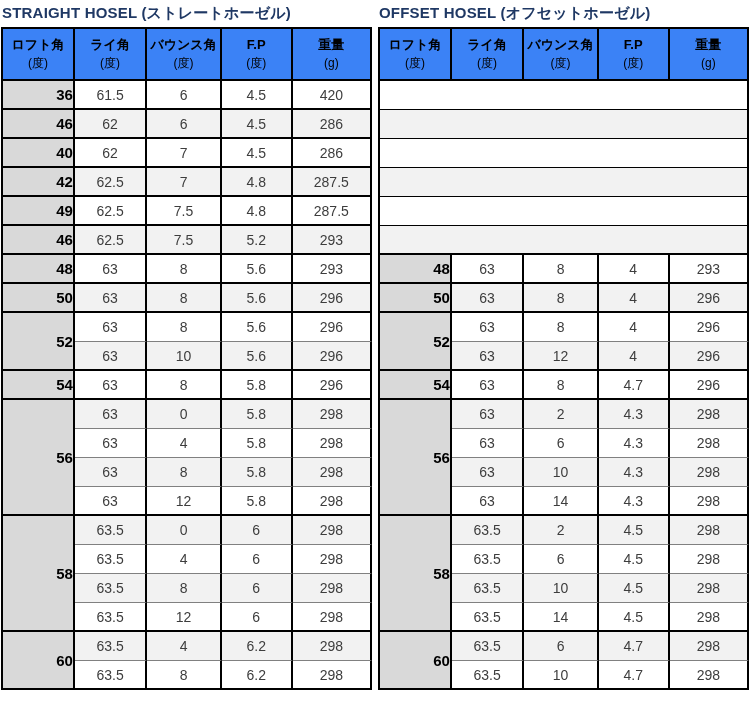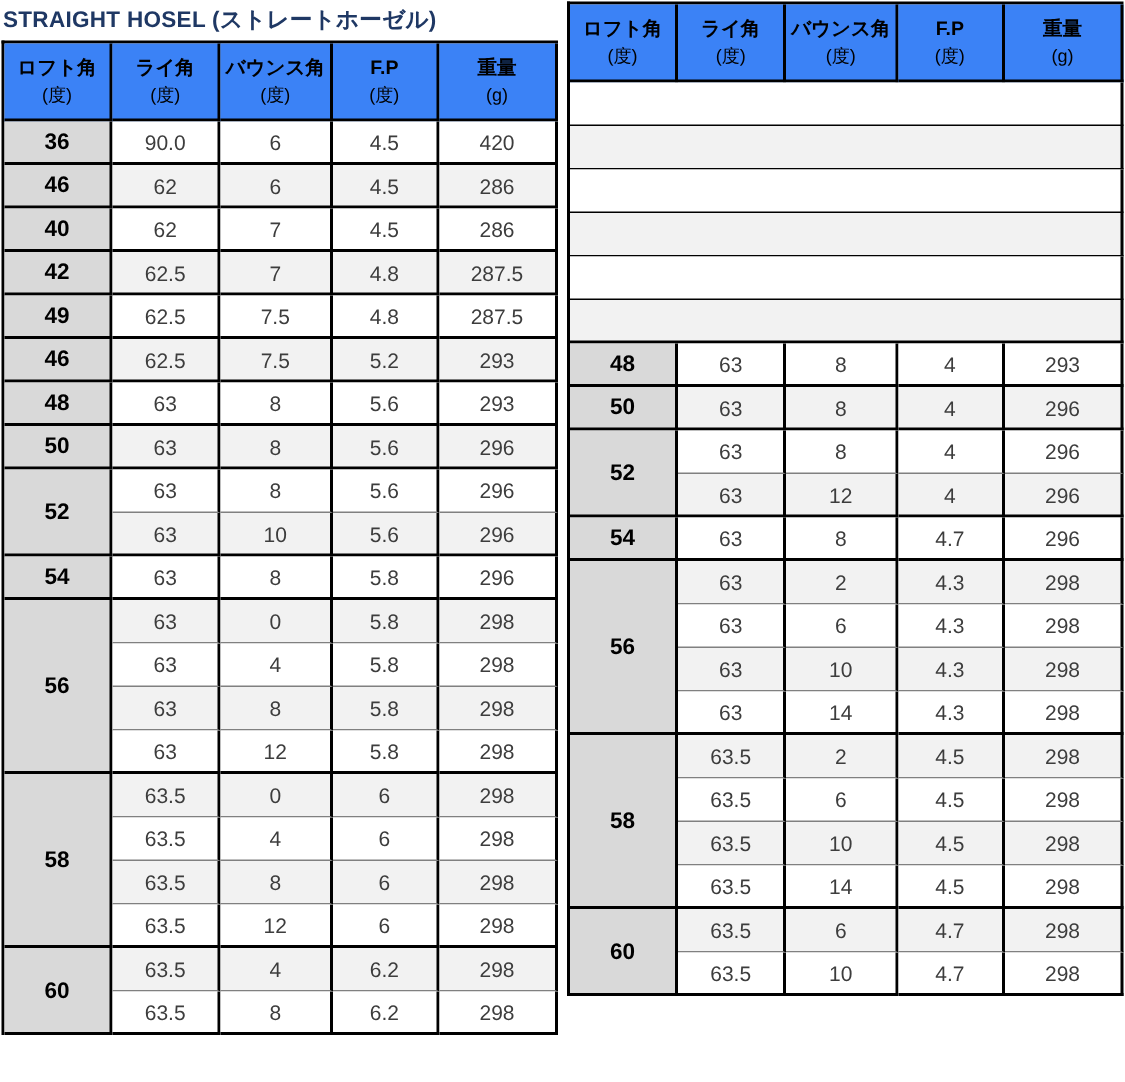--- a/index.html
+++ b/index.html
@@ -55,20 +55,21 @@
     padding: 2px 0;
   }
   th .h1 { display: block; font-size: 13px; font-weight: bold; color: #000; white-space: nowrap; }
   th .h2 { display: block; font-size: 12px; font-weight: normal; color: #000; }
   td { height: 29px; font-size: 14px; color: #3d3d3d; background: #ffffff; }
   td.loft-cell {
     background: #d9d9d9;
     font-weight: bold;
     font-size: 15px;
     color: #000;
+    text-align: right;
   }
   tr.alt td.data-cell, tr.alt td.empty-cell { background: #f2f2f2; }
   td.thin-bottom { border-bottom: 1px solid #808080; }
   td.empty-cell { border-bottom: 1px solid #000; }
   td.empty-cell.group-end { border-bottom: 2px solid #000; }
 </style>
 </head>
 <body>
 
 <div class="page">
@@ -103,21 +104,21 @@
           </th>
           <th>
             <span class="h1">重量</span>
             <span class="h2">(g)</span>
           </th>
         </tr>
       </thead>
       <tbody>
           <tr class="">
             <td rowspan="1" class="loft-cell">36</td>
-            <td class="data-cell">90.0</td>
+            <td class="data-cell">61.5</td>
             <td class="data-cell">6</td>
             <td class="data-cell">4.5</td>
             <td class="data-cell">420</td>
           </tr>
           <tr class="alt">
             <td rowspan="1" class="loft-cell">46</td>
             <td class="data-cell">62</td>
             <td class="data-cell">6</td>
             <td class="data-cell">4.5</td>
             <td class="data-cell">286</td>
@@ -245,20 +246,21 @@
             <td class="data-cell">63.5</td>
             <td class="data-cell">8</td>
             <td class="data-cell">6.2</td>
             <td class="data-cell">298</td>
           </tr>
         </tbody>
     </table>
   </section>
 
   <section class="table-block">
+    <h2 class="title">OFFSET HOSEL (オフセットホーゼル)</h2>
     <table class="spec">
       <colgroup>
         <col class="c-loft">
           <col class="c-lie">
           <col class="c-bounce">
           <col class="c-fp">
           <col class="c-weight">
       </colgroup>
       <thead>
         <tr>

